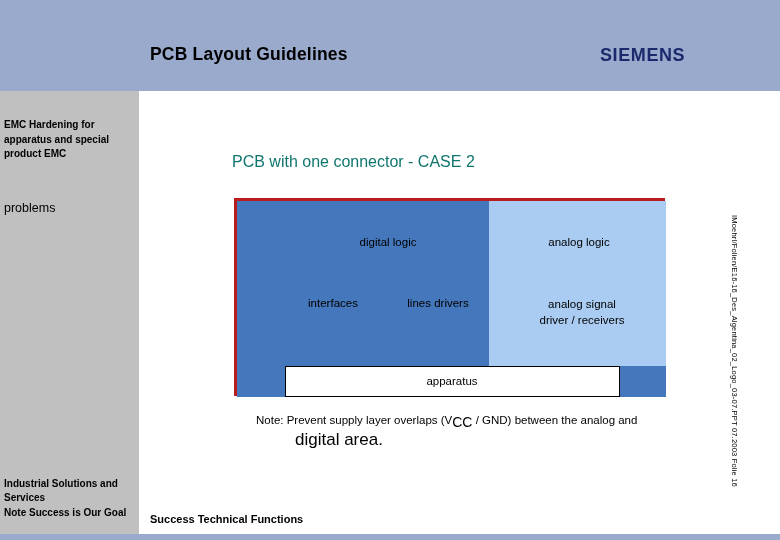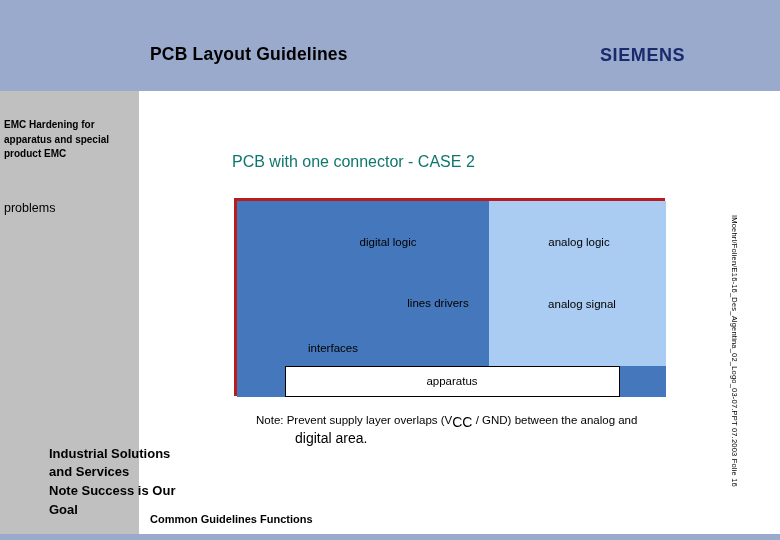--- a/index.html
+++ b/index.html
@@ -74,25 +74,24 @@
     width: 132px;
     font-size: 12.5px;
     font-weight: normal;
     color: #000000;
   }
   .sidebar-footer {
     position: absolute;
     left: 4px;
     bottom: 20px;
     width: 134px;
-    font-size: 13px;
+    font-size: 10px;
     font-weight: bold;
     color: #000000;
     line-height: 1.45;
-    margin-left: 45px;
   }
   
   .bottom-band {
     position: absolute;
     left: 0;
     top: 534px;
     width: 780px;
     height: 6px;
     background: #99aacc;
   }
@@ -167,39 +166,39 @@
     box-sizing: border-box;
   }
   .lbl {
     position: absolute;
     font-size: 11.5px;
     color: #000000;
     text-align: center;
   }
   .lbl-digital-logic { left: 91px; top: 35px; width: 120px; }
   .lbl-analog-logic  { left: 272px; top: 35px; width: 140px; }
-  .lbl-interfaces    { left: 51px; top: 96px; width: 90px; margin-top: 45px; }
+  .lbl-interfaces    { left: 51px; top: 96px; width: 90px; }
   .lbl-lines-drivers { left: 146px; top: 96px; width: 110px; }
   .lbl-analog-signal { left: 270px; top: 96px; width: 150px; line-height: 1.35; }
   .lbl-connector     { left: 150px; top: 174px; width: 130px; }
   
   .note {
     position: absolute;
     left: 256px;
     top: 412px;
     width: 420px;
     font-size: 11.5px;
     color: #000000;
     line-height: 1.45;
   }
   .note-line2 {
     position: absolute;
     left: 295px;
     top: 430px;
-    font-size: 14px;
+    font-size: 17px;
     color: #000000;
   }
   .sub {
     font-size: 14px;
     vertical-align: sub;
   }
 </style>
 </head>
 <body>
 
@@ -224,29 +223,30 @@
     <div class="digital-area"></div>
     <div class="analog-area"></div>
     <div class="analog-bottom-fill"></div>
 
     <div class="lbl lbl-digital-logic">digital logic</div>
     <div class="lbl lbl-analog-logic">analog logic</div>
     <div class="lbl lbl-interfaces">interfaces</div>
     <div class="lbl lbl-lines-drivers">lines drivers</div>
     <div class="lbl lbl-analog-signal">
       <div>analog signal</div>
+      <div>driver / receivers</div>
     </div>
 
     <div class="connector-box"></div>
     <div class="lbl lbl-connector">apparatus</div>
   </div>
 
   <div class="note">
     <span>Note:  Prevent supply layer overlaps (V</span><span class="sub">CC</span><span> / GND) between the analog and</span>
   </div>
   <div class="note-line2">digital area.</div>
 
-  <div class="footer-title">Common Guidelines Functions</div>
+  <div class="footer-title">Success Technical Functions</div>
   <div class="bottom-band"></div>
 
   <div class="vert-text">IMoehrl/Folien/E16-16_Des_Algentina_02_Logo_03-07.PPT   07.2003   Folie  16</div>
 
 </div>
 
 </body></html>

